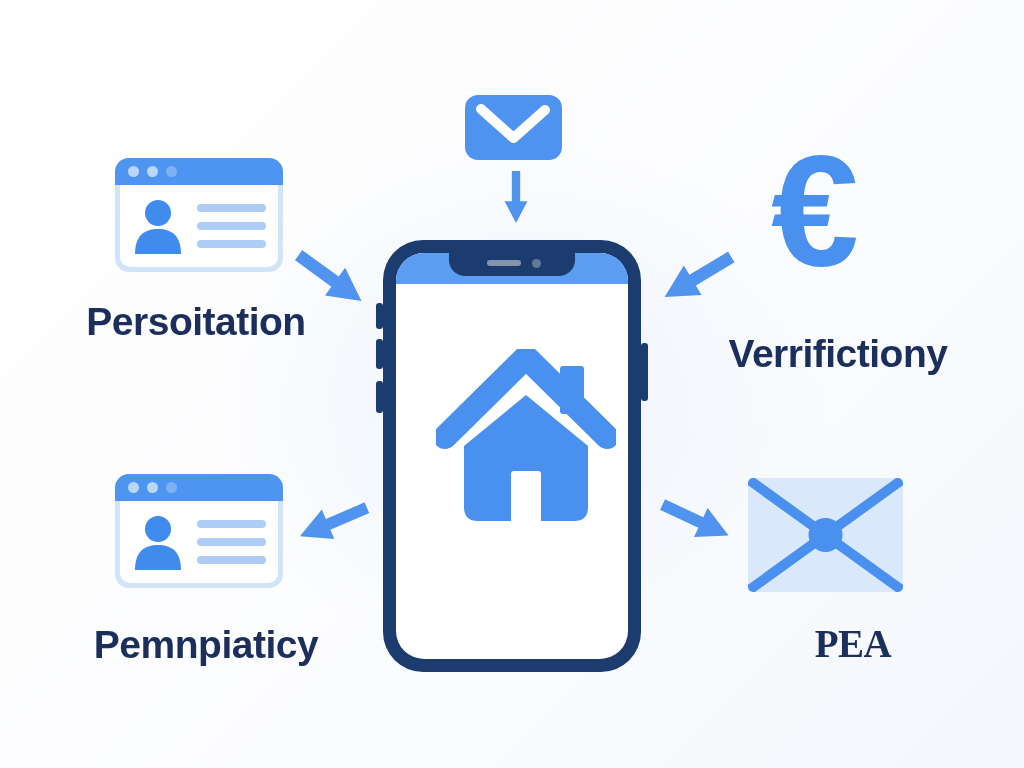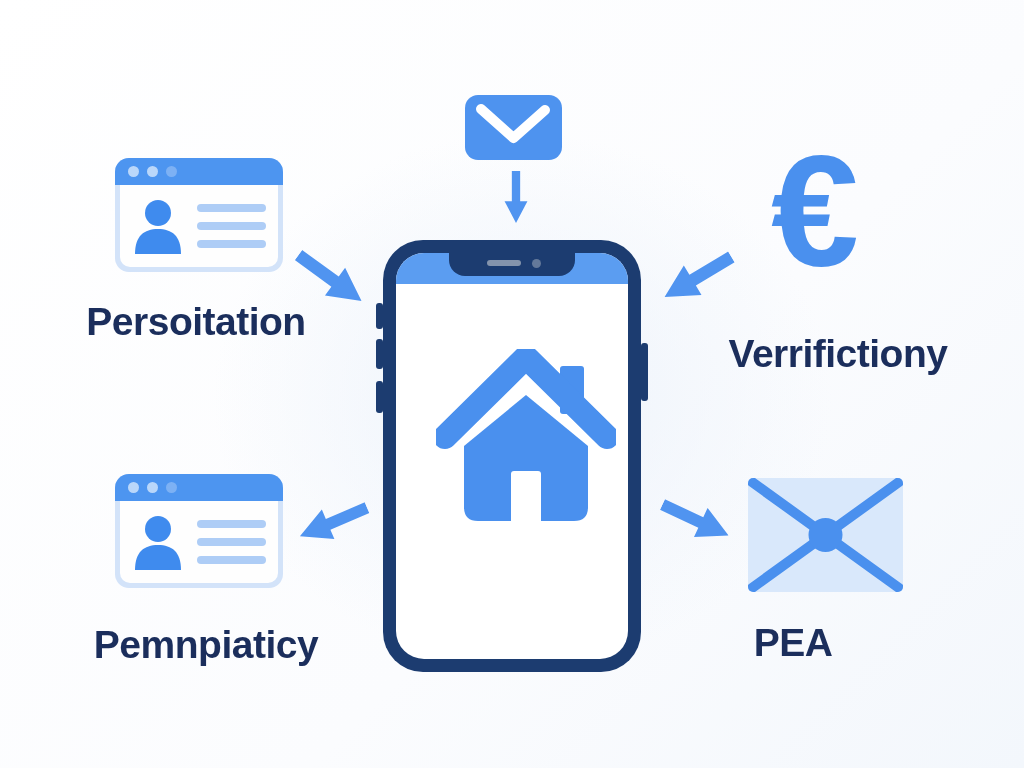--- a/index.html
+++ b/index.html
@@ -202,15 +202,15 @@
   </div>
   <div class="node-label" style="left:46px;top:623px;">Pemnpiaticy</div>
 
   <div class="envelope-sealed">
     <svg viewBox="0 0 155 114" style="width:100%;height:100%;display:block;">
       <line x1="4" y1="4" x2="151" y2="110" stroke="#4a90ee" stroke-width="10" stroke-linecap="round"></line>
       <line x1="151" y1="4" x2="4" y2="110" stroke="#4a90ee" stroke-width="10" stroke-linecap="round"></line>
       <circle cx="77.5" cy="57" r="17" fill="#4a90ee"></circle>
     </svg>
   </div>
-  <div class="node-label" style="left:633px;top:621px;">PEA</div>
+  <div class="node-label" style="left:693px;top:621px;font-family:Liberation Serif, serif;">PEA</div>
 
 </div>
 
 </body></html>

